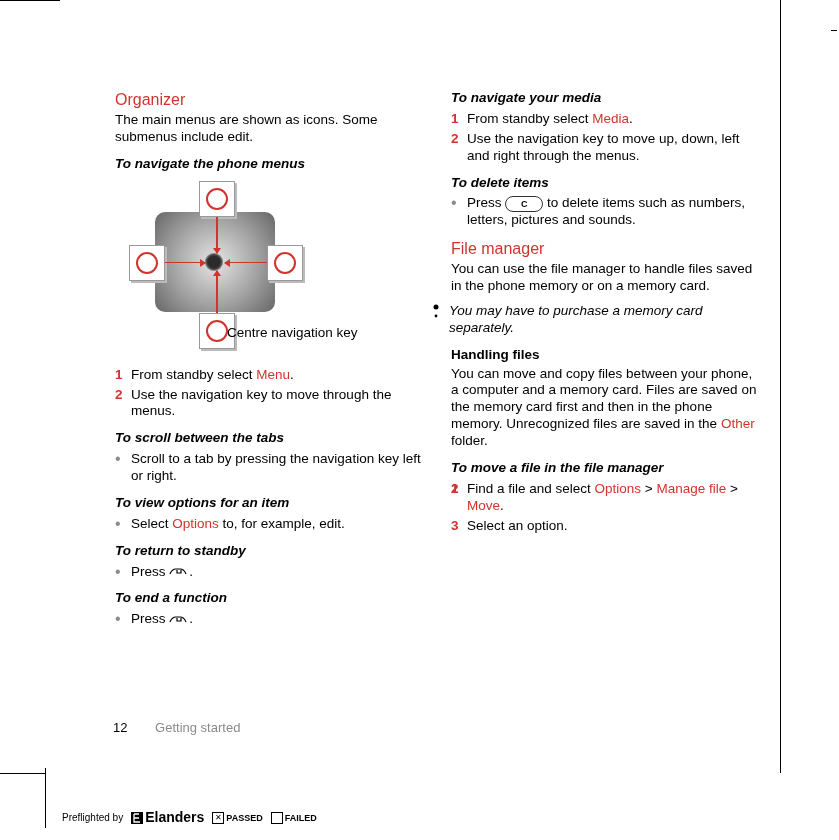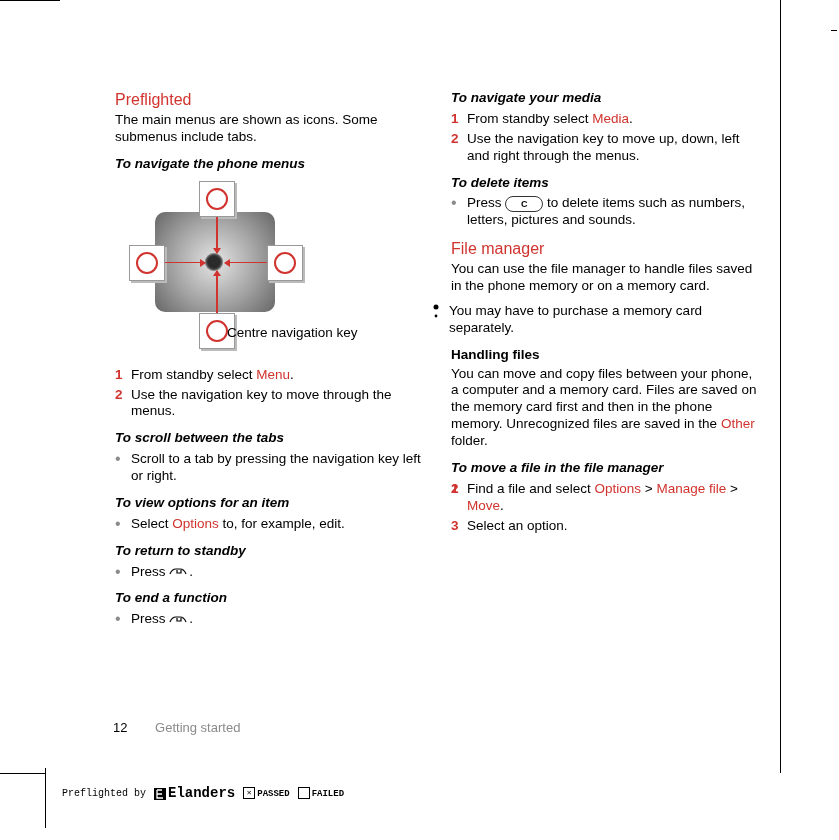--- a/index.html
+++ b/index.html
@@ -146,42 +146,42 @@
     line-height: 14px;
     vertical-align: middle;
   }
   .key-end {
     display: inline-block;
     width: 20px; height: 11px;
     vertical-align: middle;
   }
   .note-row { display:flex; gap:8px; margin:8px 0 8px -20px; }
   .note-icon { font-size:14px; line-height:1; padding-top:1px; }
-  .note-text { }
+  .note-text { font-style: italic; }
   .footer {
     position: absolute;
     left: 113px;
     top: 720px;
     font-size: 13px;
   }
   .footer .pg { font-weight: normal; color:#000; }
   .footer .section { color: #8a8a8a; margin-left: 24px; }
   .crop-tl, .crop-bl, .crop-r {
     position: absolute;
     background: #000;
   }
   .crop-tl { left: 0; top: 0; width: 60px; height: 1.2px; }
   .crop-bl-v { position:absolute; left: 45px; top: 768px; width:1.2px; height:60px; background:#000;}
   .crop-bl-h { position:absolute; left: 0; top: 773px; width:45px; height:1.2px; background:#000;}
   .crop-r { left: 780px; top: 0; width: 1.2px; height: 773px; }
   .preflight {
     position: absolute;
-    left: 62px; top: 785px;
+    left: 62px; top: 809px;
     font-size: 10px;
-    font-family: Liberation Mono, monospace;
+    font-family: Liberation Sans, sans-serif;
     display: flex;
     align-items: center;
     gap: 8px;
   }
   .preflight .brand { font-weight: bold; font-size: 14px; text-align: right; }
   .pf-box {
     display: inline-block;
     width: 10px; height: 10px;
     border: 1px solid #000;
     vertical-align: middle;
@@ -197,22 +197,22 @@
 
 <div class="crop-tl"></div>
 <div class="crop-bl-v"></div>
 <div class="crop-bl-h"></div>
 <div class="crop-r"></div>
 <div class="tick-tr"></div>
 
 <div class="page">
 
   <div class="col">
-    <div class="section-title">Preflighted</div>
-    <p>The main menus are shown as icons. Some submenus include tabs.</p>
+    <div class="section-title">Organizer</div>
+    <p>The main menus are shown as icons. Some submenus include edit.</p>
 
     <p class="subtitle-italic">To navigate the phone menus</p>
 
     <div class="diagram">
       <div class="pad"></div>
       <div class="center-dot"></div>
       <div class="circle-box cb-top"></div>
       <div class="circle-box cb-left"></div>
       <div class="circle-box cb-right"></div>
       <div class="circle-box cb-bottom"></div>

